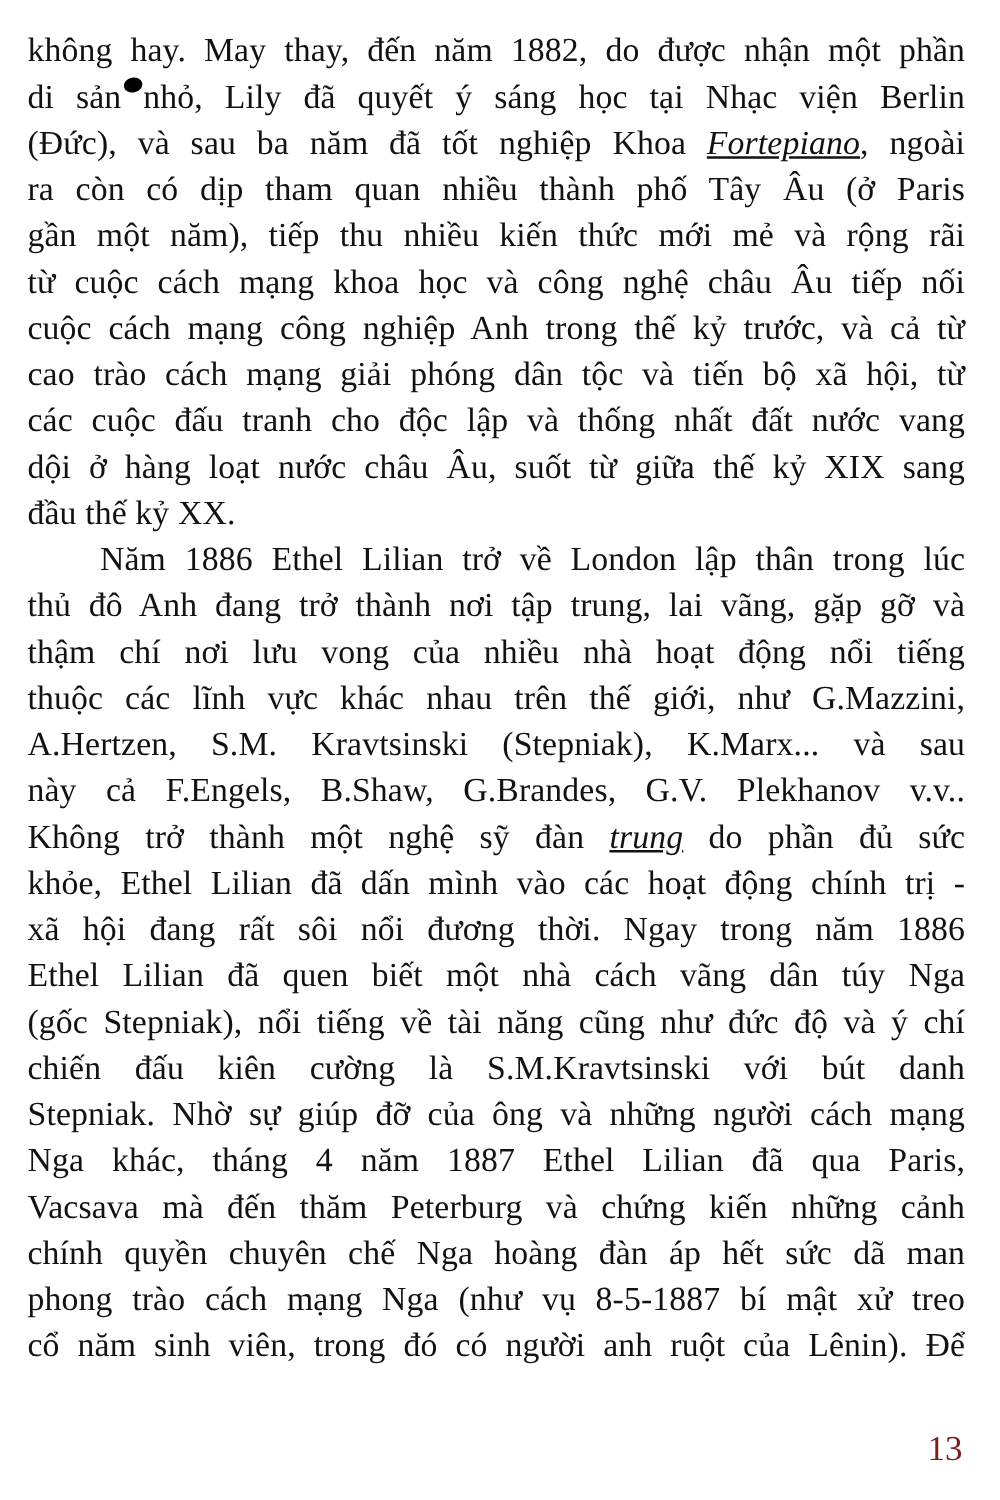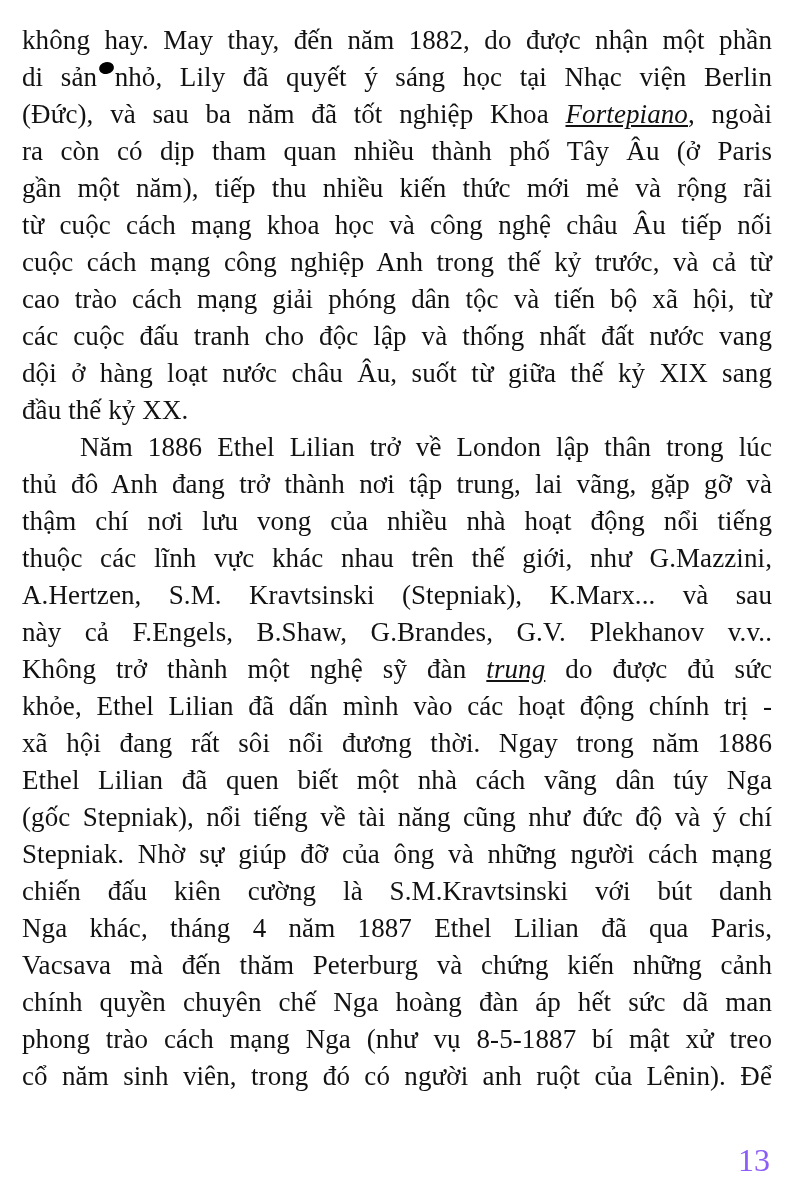--- a/index.html
+++ b/index.html
@@ -46,23 +46,23 @@
     top: 62px;
     width: 15px;
     height: 12px;
     border-radius: 50%;
     transform: rotate(-12deg);
   }
   .page-number {
     position: absolute;
     top: 1144px;
     right: 30px;
-    font-size: 32px;
+    font-size: 28px;
     line-height: 32px;
-    color: #8b5cf6;
+    color: #7f1d1d;
   }
 </style>
 </head>
 <body>
 
 <div class="page">
   <div class="text-block">
 
     <div class="para">
       <div class="line"><span>không hay. May thay, đến năm 1882, do được nhận một phần</span></div>
@@ -78,27 +78,27 @@
       <div class="line end"><span>đầu thế kỷ XX.</span></div>
     </div>
 
     <div class="para">
       <div class="line indent"><span>Năm 1886 Ethel Lilian trở về London lập thân trong lúc</span></div>
       <div class="line"><span>thủ đô Anh đang trở thành nơi tập trung, lai vãng, gặp gỡ và</span></div>
       <div class="line"><span>thậm chí nơi lưu vong của nhiều nhà hoạt động nổi tiếng</span></div>
       <div class="line"><span>thuộc các lĩnh vực khác nhau trên thế giới, như G.Mazzini,</span></div>
       <div class="line"><span>A.Hertzen, S.M. Kravtsinski (Stepniak), K.Marx... và sau</span></div>
       <div class="line"><span>này cả F.Engels, B.Shaw, G.Brandes, G.V. Plekhanov v.v..</span></div>
-      <div class="line"><span>Không trở thành một nghệ sỹ đàn </span><span class="i">trung</span><span> do được đủ sức</span></div>
+      <div class="line"><span>Không trở thành một nghệ sỹ đàn </span><span class="i">trung</span><span> do phần đủ sức</span></div>
       <div class="line"><span>khỏe, Ethel Lilian đã dấn mình vào các hoạt động chính trị -</span></div>
       <div class="line"><span>xã hội đang rất sôi nổi đương thời. Ngay trong năm 1886</span></div>
       <div class="line"><span>Ethel Lilian đã quen biết một nhà cách vãng dân túy Nga</span></div>
       <div class="line"><span>(gốc Stepniak), nổi tiếng về tài năng cũng như đức độ và ý chí</span></div>
+      <div class="line"><span>chiến đấu kiên cường là S.M.Kravtsinski với bút danh</span></div>
       <div class="line"><span>Stepniak. Nhờ sự giúp đỡ của ông và những người cách mạng</span></div>
-      <div class="line"><span>chiến đấu kiên cường là S.M.Kravtsinski với bút danh</span></div>
       <div class="line"><span>Nga khác, tháng 4 năm 1887 Ethel Lilian đã qua Paris,</span></div>
       <div class="line"><span>Vacsava mà đến thăm Peterburg và chứng kiến những cảnh</span></div>
       <div class="line"><span>chính quyền chuyên chế Nga hoàng đàn áp hết sức dã man</span></div>
       <div class="line"><span>phong trào cách mạng Nga (như vụ 8-5-1887 bí mật xử treo</span></div>
       <div class="line"><span>cổ năm sinh viên, trong đó có người anh ruột của Lênin). Để</span></div>
     </div>
 
   </div>
 
   <div class="ink-blot" style="background: rgb(0, 0, 0);"></div>

